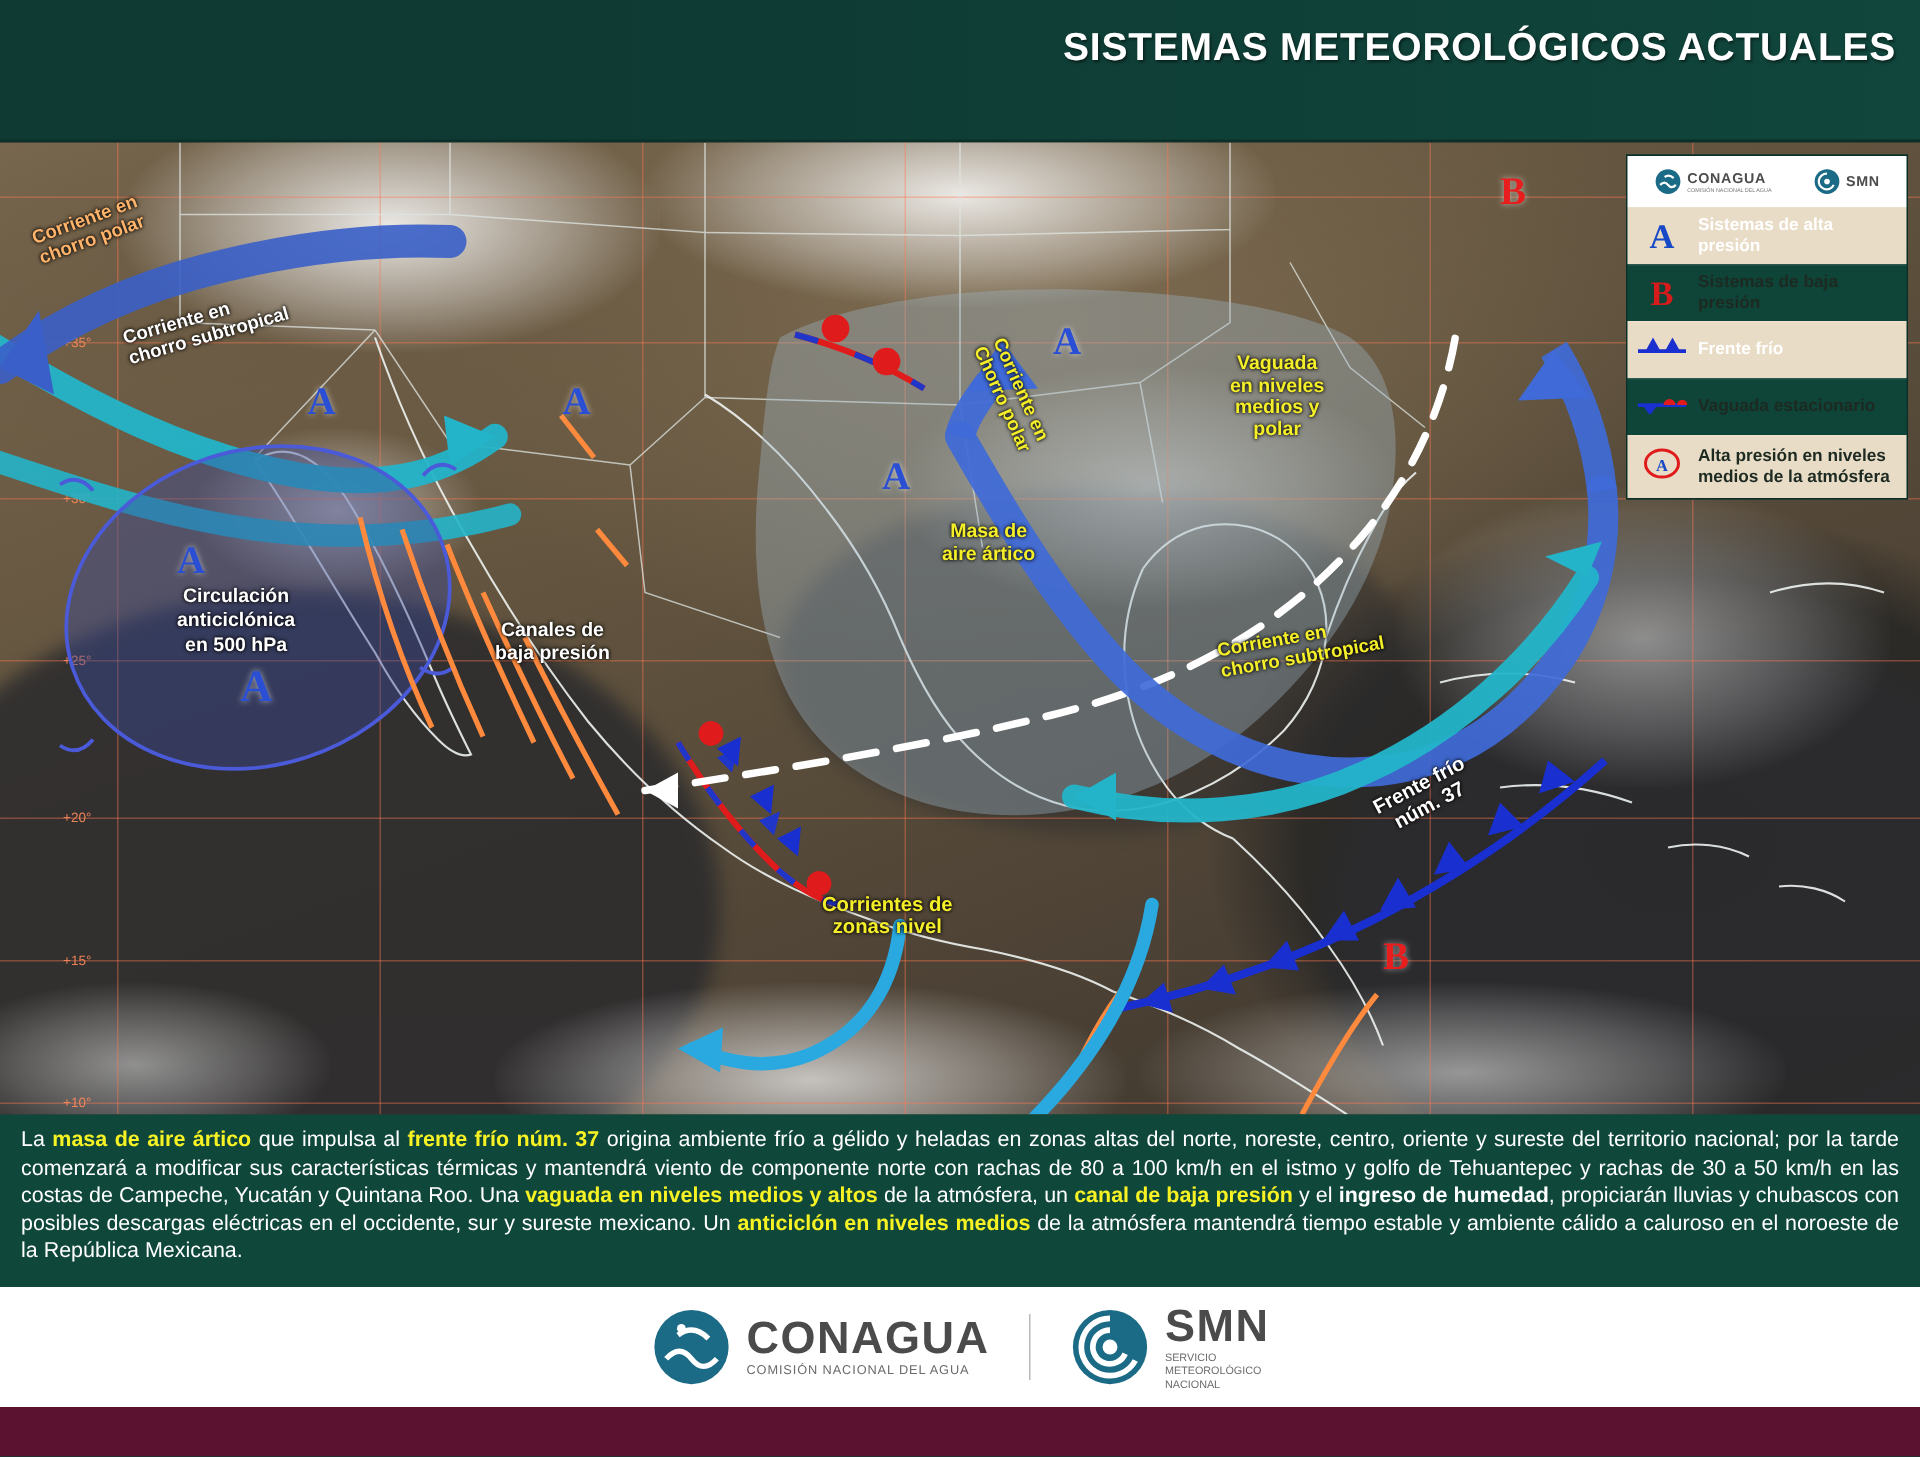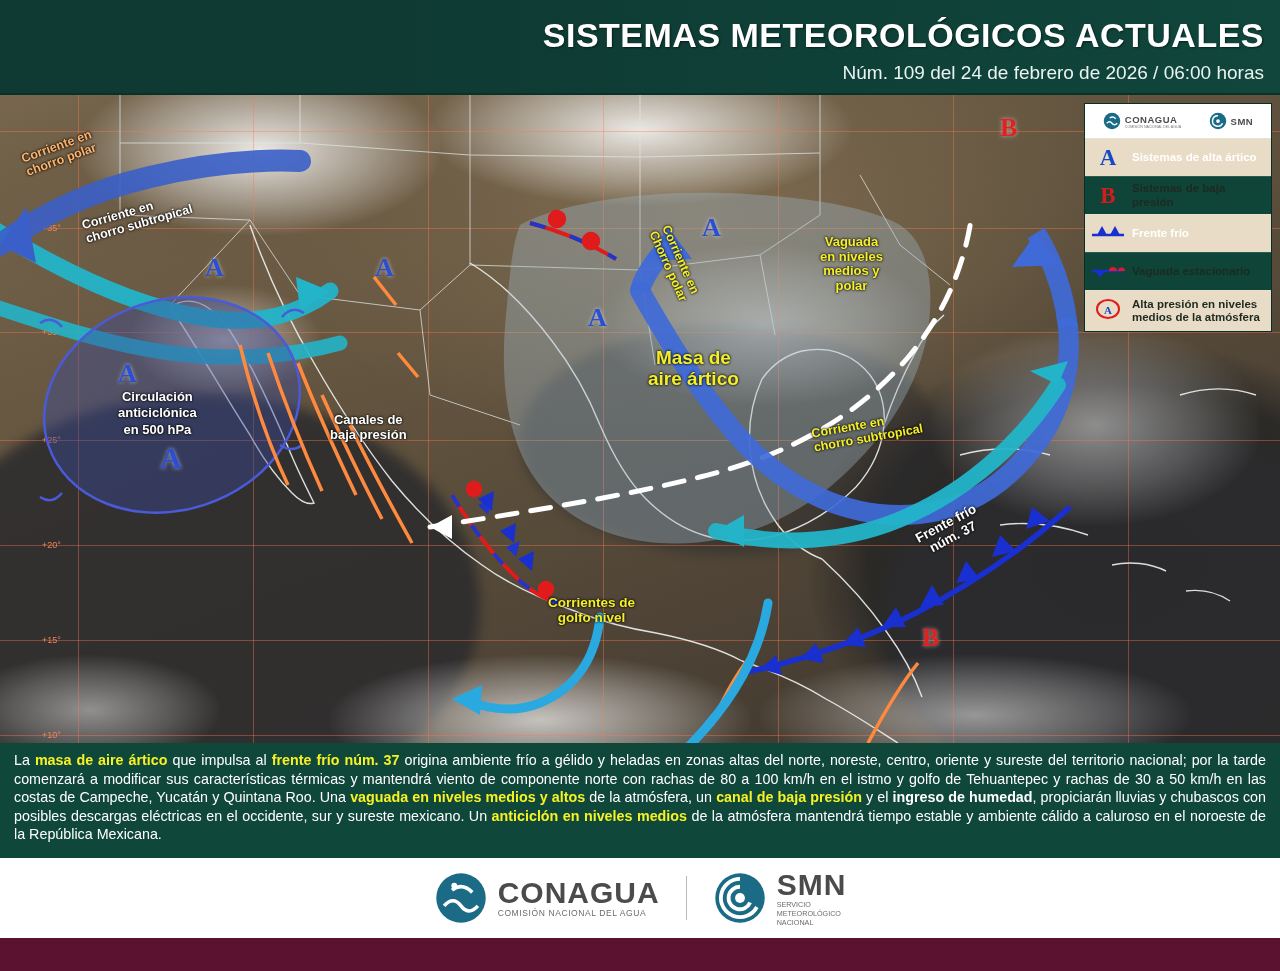--- a/index.html
+++ b/index.html
@@ -17,21 +17,21 @@
   }
 
   
   .header {
     position: absolute; left: 0; top: 0; width: 1280px; height: 95px;
     background: linear-gradient(90deg, #0e3a33 0%, #0e3a33 30%, #10463c 100%);
     border-bottom: 2px solid #0b2f29;
   }
   .header-title {
     position: absolute; right: 16px; top: 16px;
-    font-size: 34px; font-weight: bold; color: #ffffff;
+    font-size: 26px; font-weight: bold; color: #ffffff;
     letter-spacing: 0.5px; text-align: left;
     text-shadow: 1px 1px 2px rgba(0,0,0,.5);
   }
   .header-sub {
     position: absolute; right: 16px; top: 62px;
     font-size: 19px; color: #e9f3ef; text-align: right;
   }
 
   
   .map {
@@ -140,21 +140,20 @@
     background: #5a1230;
   }
 </style>
 </head>
 <body>
 
 <div id="page">
 
   <div class="header">
     <div class="header-title">SISTEMAS METEOROLÓGICOS ACTUALES</div>
-    <div class="header-sub">Núm. 109 del 24 de febrero de 2026 / 06:00 horas</div>
   </div>
 
   <div class="map">
 
     <div class="sat">
       <div class="sat-base"></div>
 
       <div class="ocean" style="left:-80px; top:300px; width:560px; height:420px;"></div>
       <div class="ocean" style="left:880px; top:330px; width:520px; height:380px;"></div>
       <div class="ocean" style="left:520px; top:230px; width:420px; height:230px; opacity:.5;"></div>
@@ -351,36 +350,36 @@
       <div class="ann ann-w" style="left:118px; top:294px; font-size:13px; text-align:center; line-height:1.25;">Circulación
 anticiclónica
 en 500 hPa</div>
 
       <div class="ann ann-w" style="left:330px; top:318px; font-size:13px; text-align:center;">Canales de
 baja presión</div>
 
       <div class="ann ann-y" style="left:672px; top:128px; font-size:12.5px; transform:rotate(66deg); transform-origin:left top;">Corriente en
 Chorro polar</div>
 
-      <div class="ann ann-y" style="left:648px; top:252px; font-size:19px; text-align:center;">Masa de
+      <div class="ann ann-y" style="left:628px; top:252px; font-size:13px; text-align:center;">Masa de
 aire ártico</div>
 
       <div class="ann ann-y" style="left:820px; top:140px; font-size:13px; text-align:center;">Vaguada
 en niveles
 medios y
 polar</div>
 
       <div class="ann ann-y" style="left:812px; top:322px; font-size:12.5px; transform:rotate(-10deg);">Corriente en
 chorro subtropical</div>
 
       <div class="ann ann-w" style="left:916px; top:420px; font-size:13.5px; text-align:center; transform:rotate(-28deg);">Frente frío
 núm. 37</div>
 
       <div class="ann ann-y" style="left:548px; top:500px; font-size:13.5px; text-align:center;">Corrientes  de
-golfo nivel</div>
+zonas nivel</div>
 
       <div class="ann lbl-A" style="left:205px; top:158px; font-size:26px;">A</div>
       <div class="ann lbl-A" style="left:375px; top:158px; font-size:26px;">A</div>
       <div class="ann lbl-A" style="left:118px; top:264px; font-size:26px;">A</div>
       <div class="ann lbl-A" style="left:160px; top:346px; font-size:30px;">A</div>
       <div class="ann lbl-A" style="left:702px; top:118px; font-size:26px;">A</div>
       <div class="ann lbl-A" style="left:588px; top:208px; font-size:26px;">A</div>
       <div class="ann lbl-B" style="left:1000px; top:18px; font-size:26px;">B</div>
       <div class="ann lbl-B" style="left:922px; top:528px; font-size:26px;">B</div>
     </div>
@@ -404,21 +403,21 @@
             <path d="M12 5 a7 7 0 1 0 6 10" stroke="#fff" stroke-width="2" fill="none"></path>
             <circle cx="12" cy="12" r="2.5" fill="#fff"></circle>
           </svg>
           <div style="font-size:9.5px; font-weight:bold; color:#4c4c4c; letter-spacing:.5px;">SMN</div>
         </div>
       </div>
 
       <div class="legend-row dark">
         <div class="legend-sym"><span class="sym-A">A</span></div>
         <div class="legend-text">Sistemas de
-alta ártico</div>
+alta presión</div>
       </div>
 
       <div class="legend-row light">
         <div class="legend-sym"><span class="sym-B">B</span></div>
         <div class="legend-text">Sistemas de
 baja presión</div>
       </div>
 
       <div class="legend-row dark">
         <div class="legend-sym">

